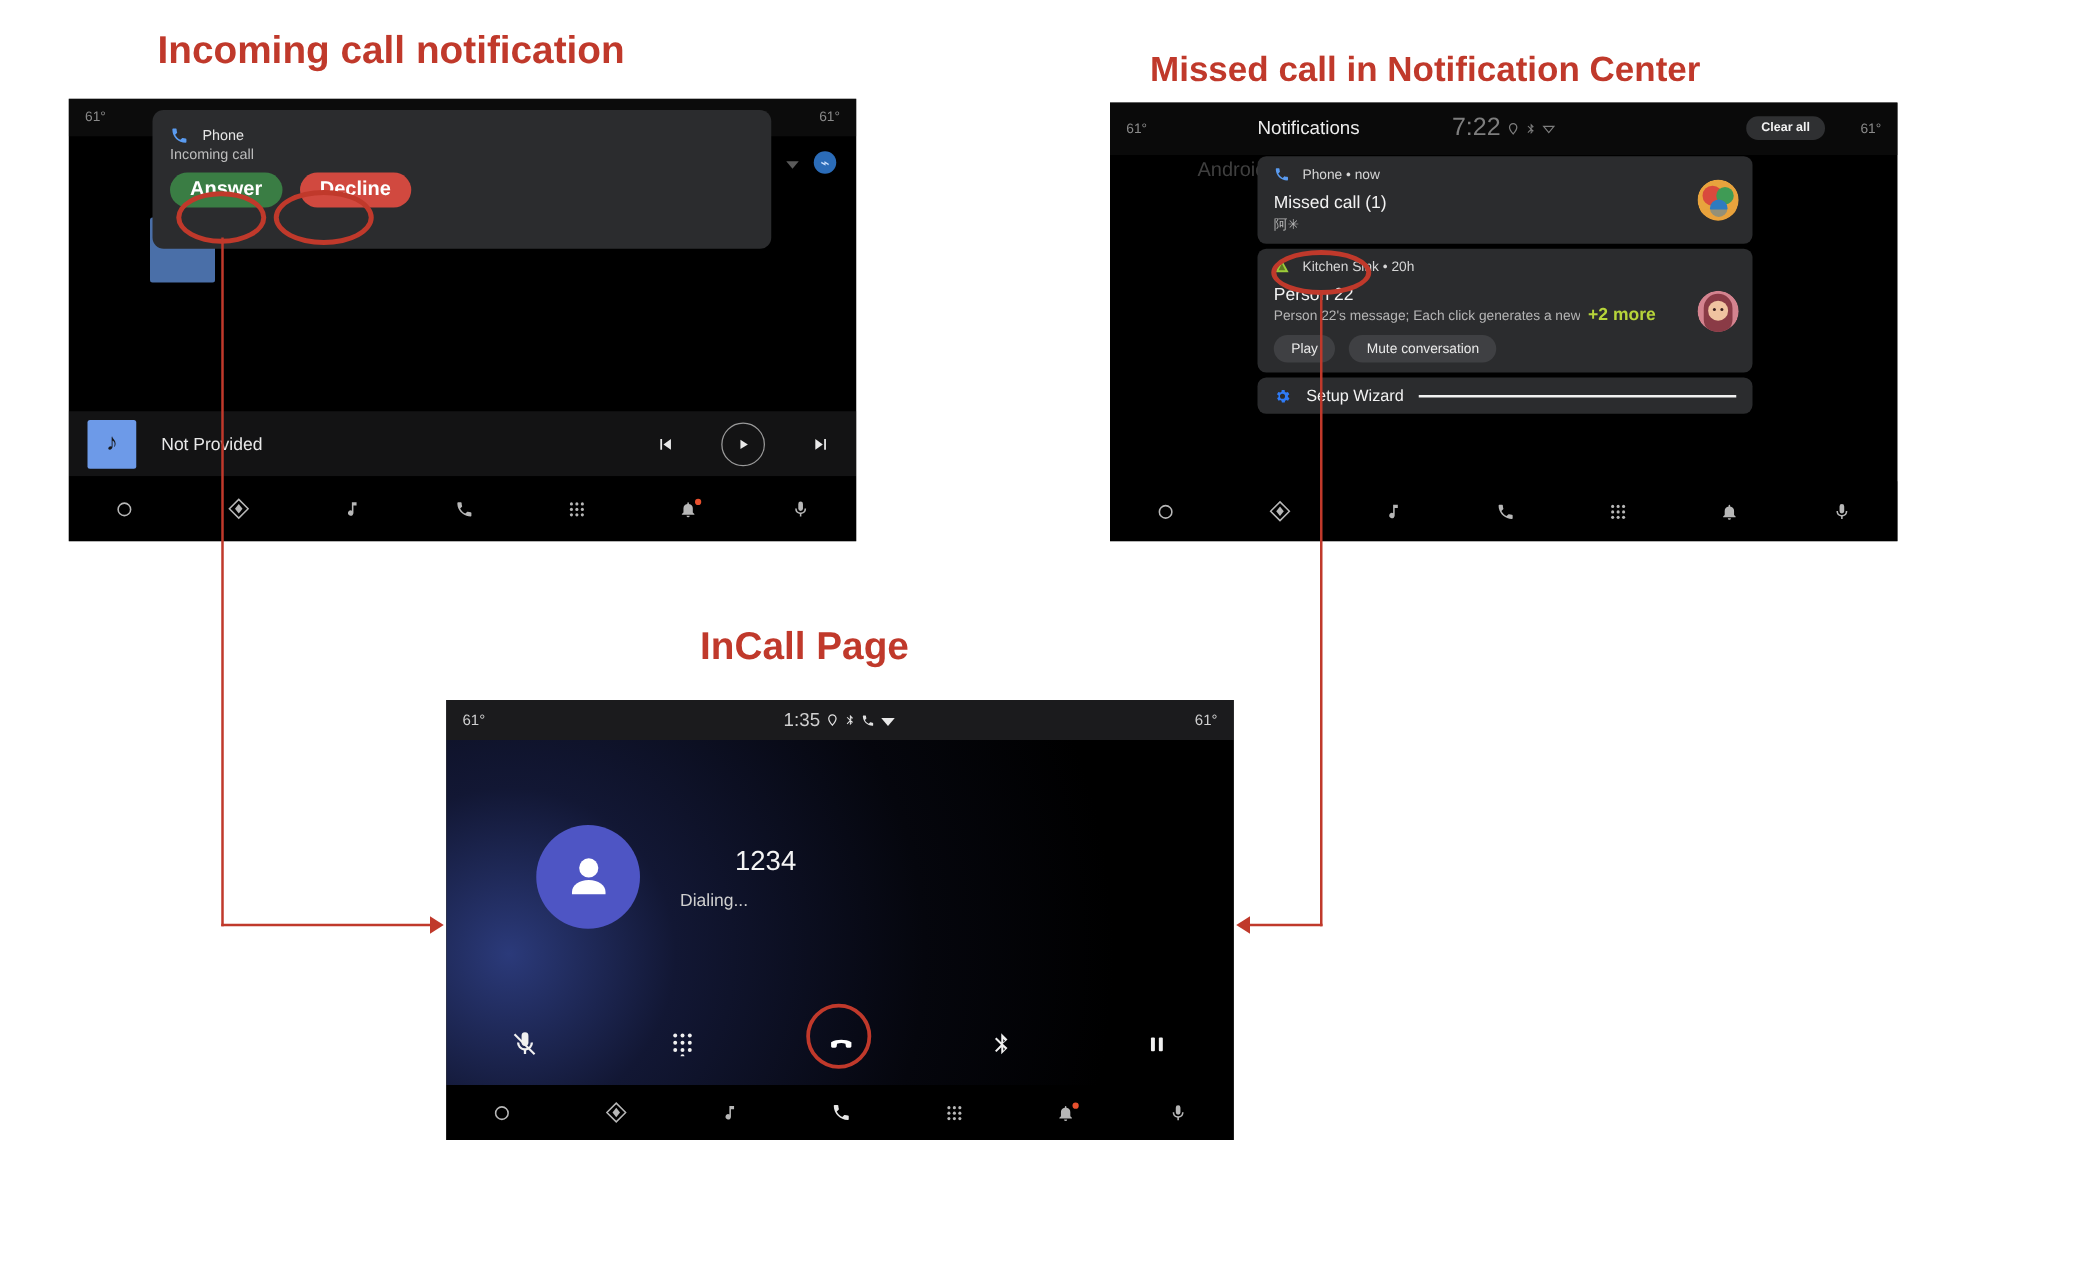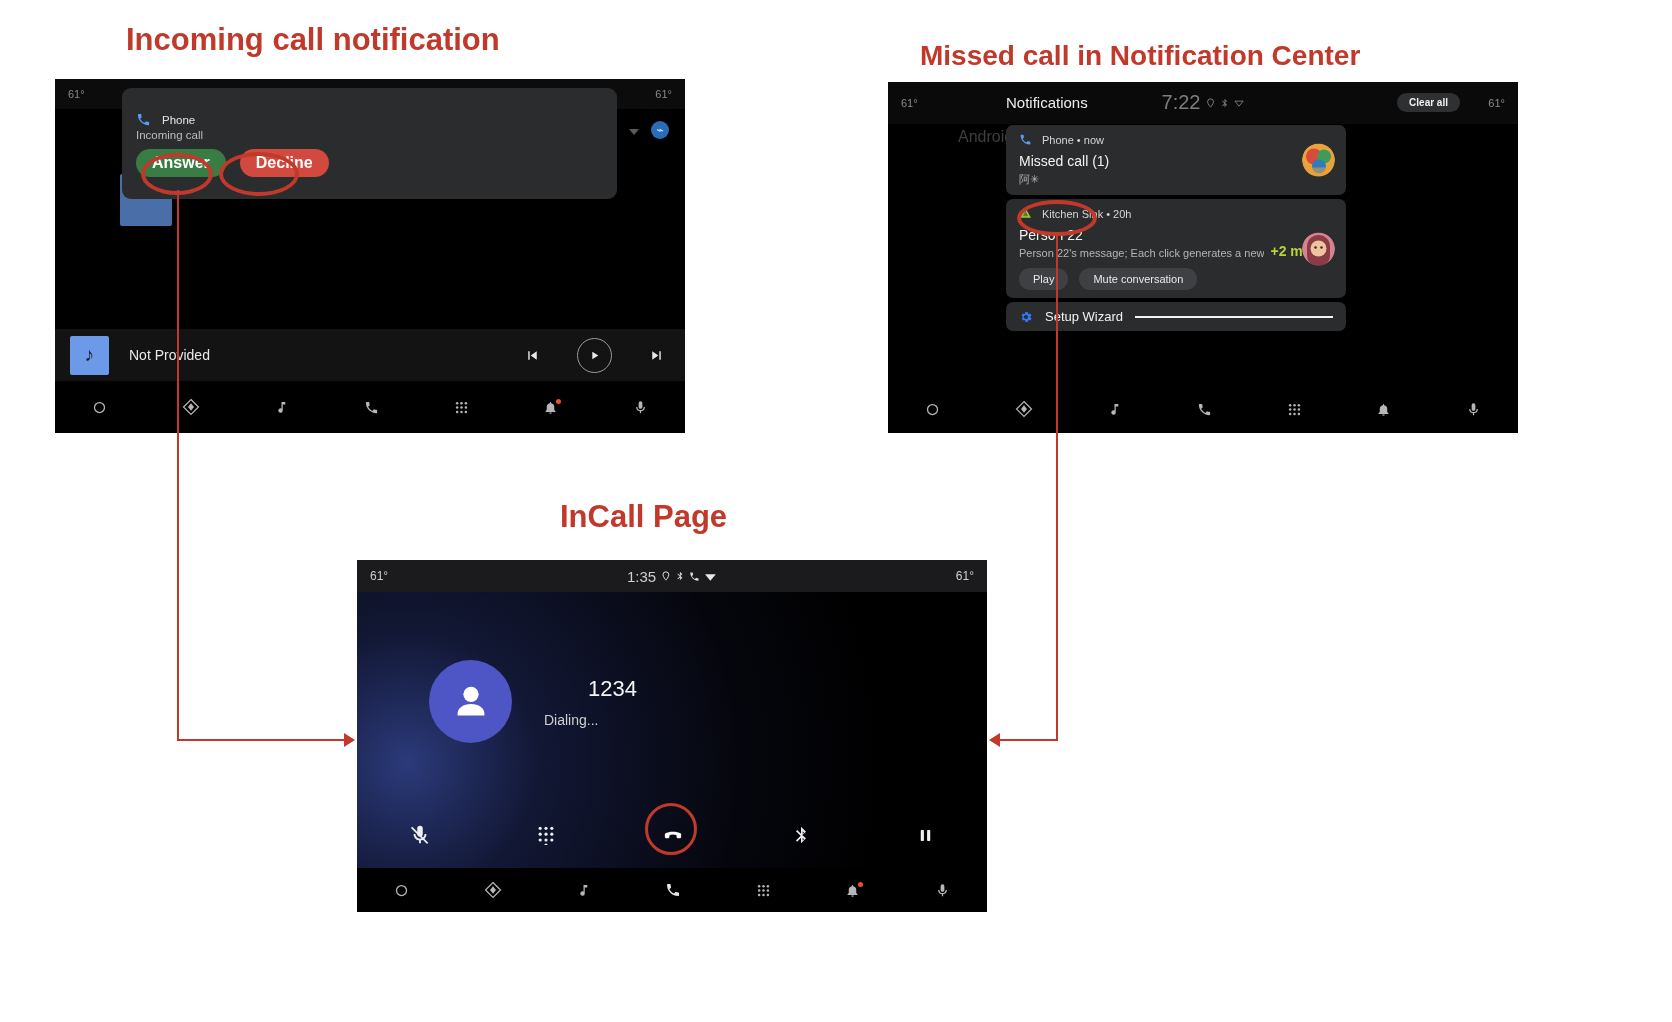--- a/index.html
+++ b/index.html
@@ -64,21 +64,21 @@
 
   
   #panel-incoming { left:55px; top:79px; width:630px; height:354px; }
   #panel-incoming .statusbar { height:30px; background:#0c0c0c; }
 
   .hun-card {
     position:absolute; left:67px; top:9px;
     width:495px; height:111px;
     background:#2b2c2e;
     border-radius:9px;
-    padding:24px 14px;
+    padding:13px 14px;
   }
   .hun-head { display:flex; align-items:center; gap:11px; color:#e5e5e5; font-size:11.5px; }
   .hun-title { color:#f1f1f1; font-size:15px; font-weight:bold; margin-top:10px; letter-spacing:.2px;}
   .hun-sub { color:#bdbdbd; font-size:11.5px; margin-top:2px; }
   .hun-actions { display:flex; gap:14px; margin-top:8px; }
   .pill {
     border:none; border-radius:15px;
     padding:5px 16px;
     font-size:16px; font-weight:bold;
     color:#fff;
@@ -148,21 +148,21 @@
     background:#2f3032; color:#f1f1f1;
     font-size:10px; font-weight:bold;
     border:none; border-radius:12px;
     padding:4px 12px; cursor:pointer;
     font-family:"Liberation Sans", sans-serif;
   }
   .nc-ghost {
     position:absolute; left:70px; top:46px;
     color:#3f3f3f; font-size:16px;
   }
-  .nc-list { position:absolute; left:118px; top:43px; width:340px; }
+  .nc-list { position:absolute; left:118px; top:43px; width:396px; }
   .ncard {
     background:#2b2c2e; border-radius:7px;
     margin-bottom:4px; padding:8px 13px;
     position:relative;
   }
   .ncard-head { display:flex; align-items:center; gap:10px; color:#d6d6d6; font-size:11px; }
   .ncard-title { color:#f2f2f2; font-size:14px; margin-top:7px; }
   .ncard-body { color:#b5b5b5; font-size:11px; margin-top:3px; }
   .ncard-actions { display:flex; gap:11px; margin-top:9px; }
   .chip {

